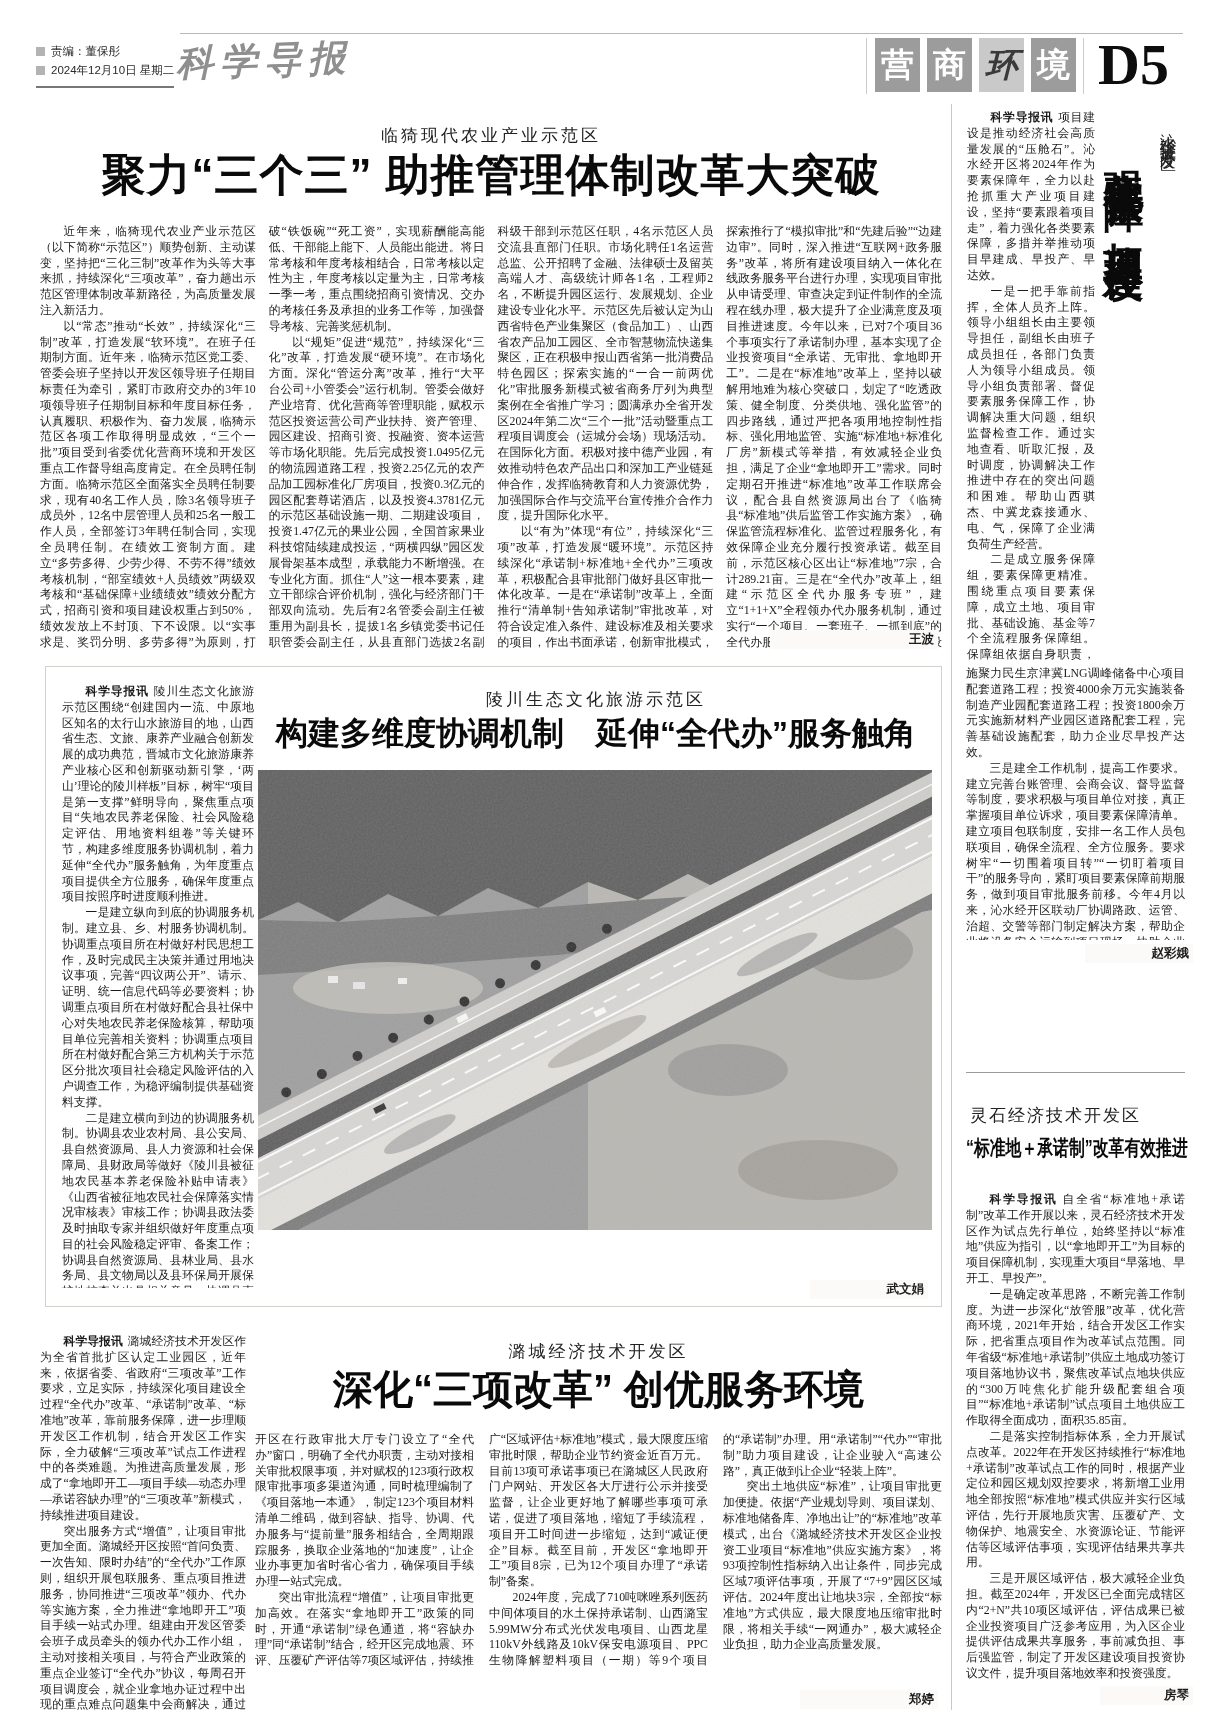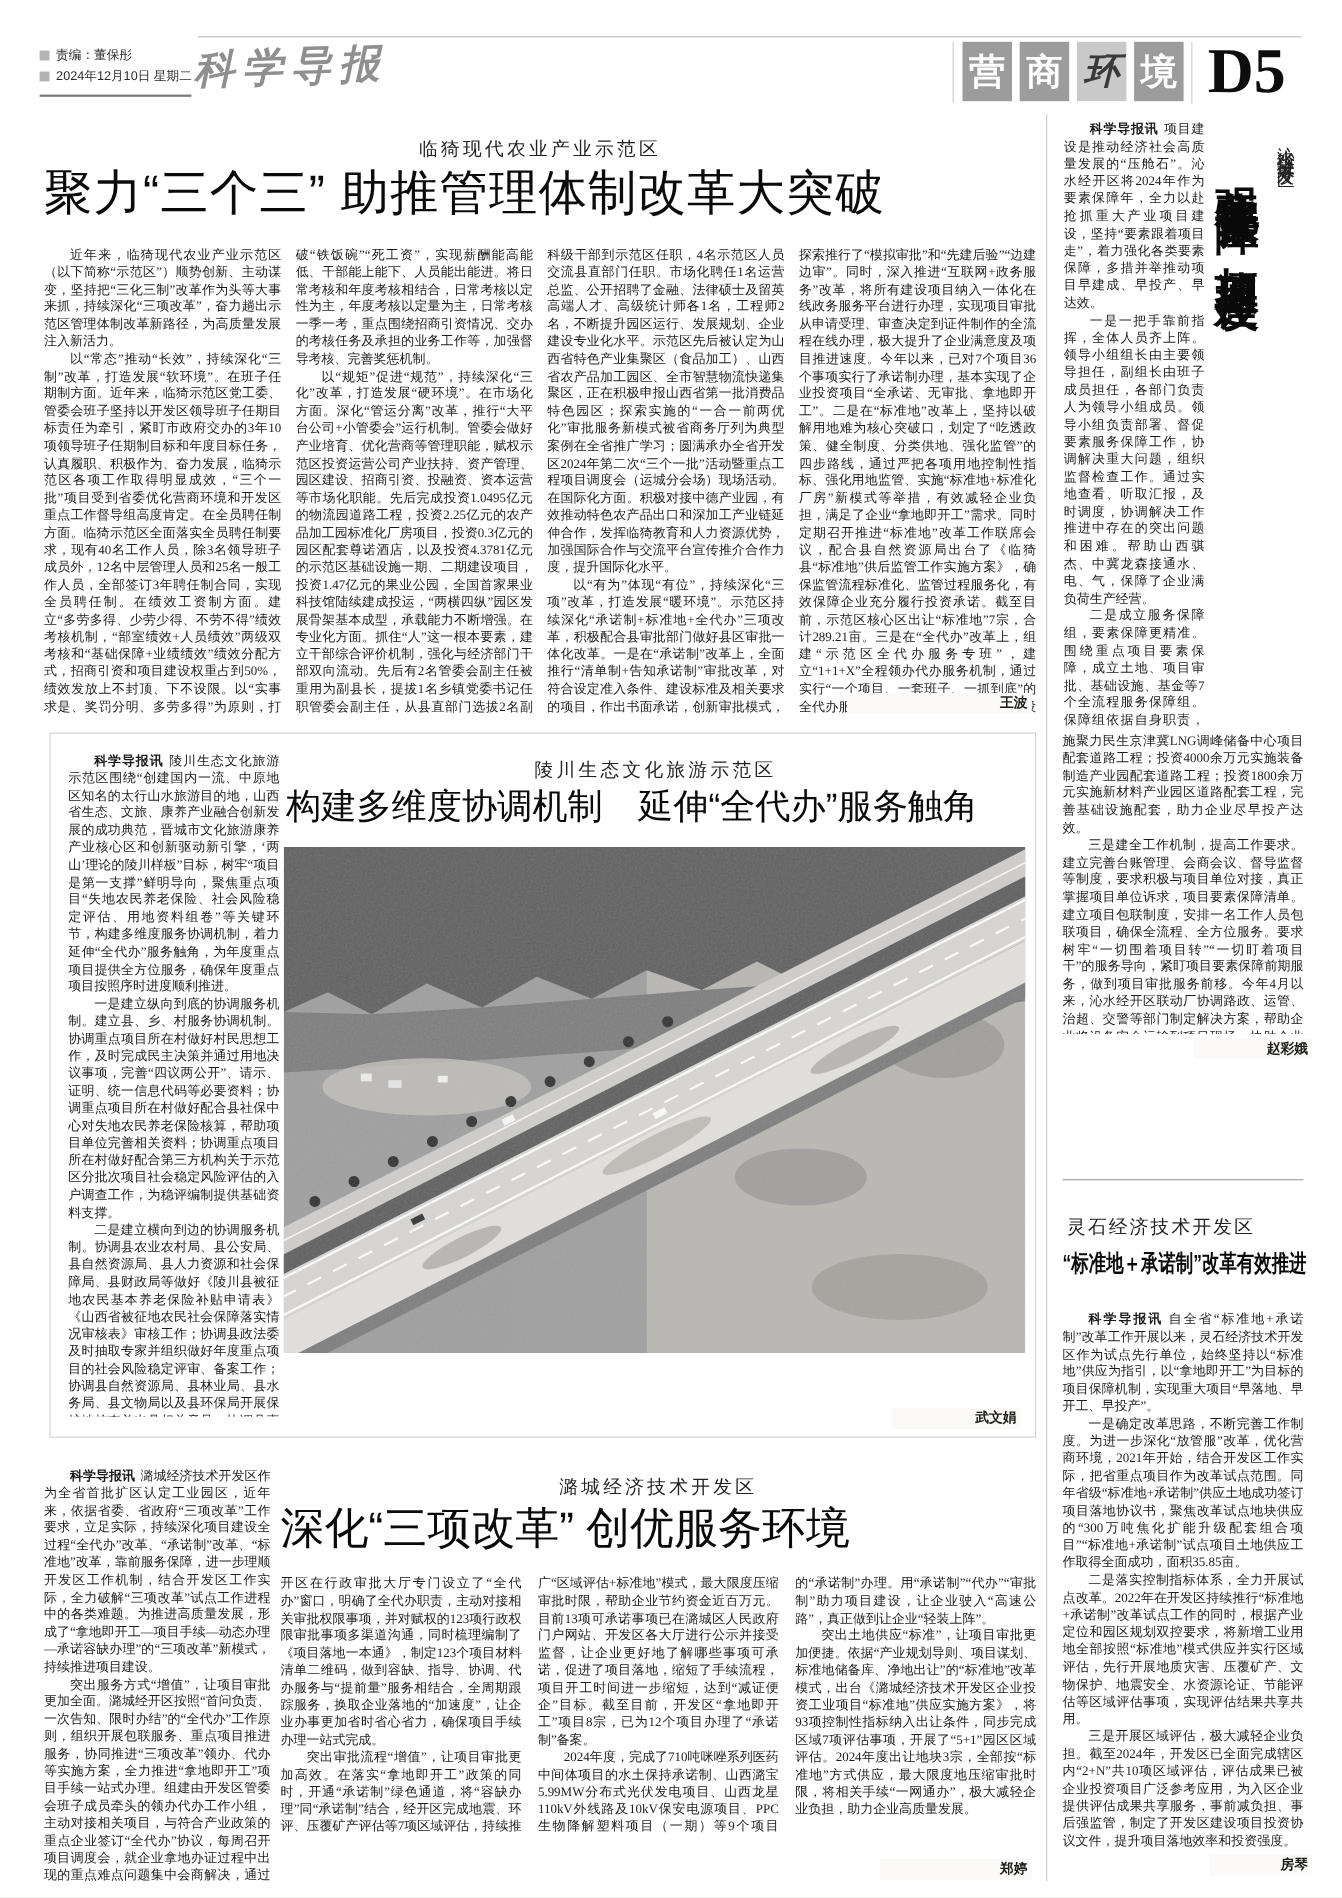--- a/index.html
+++ b/index.html
@@ -12,21 +12,21 @@
   .sq{display:inline-block;width:9px;height:9px;background:#b3b3b3;margin-right:6px;vertical-align:-1px;}
   .masthead{font-size:37px;color:#8f8f8f;font-style:italic;font-weight:bold;letter-spacing:7px;transform:rotate(-2deg);}
   .banner{display:flex;align-items:flex-start;}
   .bbox{width:45px;height:54px;background:#9c9c9c;color:#fff;font-family:"Liberation Sans",sans-serif;
         font-weight:bold;font-size:33px;line-height:54px;text-align:center;margin-right:7px;}
   .bbox.calli{background:#c9c9c9;color:#3a3a3a;font-family:"Liberation Serif",serif;font-style:italic;}
   .bsep{width:1px;height:56px;background:#cccccc;margin:0 8px 0 0;}
   .pageno{font-size:58px;font-weight:bold;color:#0d0d0d;line-height:54px;margin-left:6px;}
   
   .kicker{font-family:"Liberation Sans",sans-serif;font-size:17px;letter-spacing:3px;color:#222;text-align:center;}
-  .hl{font-family:"Liberation Sans",sans-serif;font-weight:400;color:#0a0a0a;}
+  .hl{font-family:"Liberation Sans",sans-serif;font-weight:700;color:#0a0a0a;text-align:center;}
   .bt{font-size:11.8px;line-height:15.8px;text-align:justify;overflow:hidden;}
   .bt p{margin:0;text-indent:2em;}
   .bt p.cont{text-indent:0;}
   .wire{font-family:Liberation Serif, serif;font-weight:bold;margin-right:5px;}
   .cols4{column-count:4;column-gap:13px;}
   .cols3{column-count:3;column-gap:15px;}
   .byline{position:absolute;font-weight:bold;font-size:12.5px;background:#fbfaf8;padding:1px 4px;text-align:right;}
   .box{border:1px solid #d2d0cb;}
   .v-head{writing-mode:vertical-rl;text-orientation:upright;font-family:"Liberation Sans",sans-serif;
           font-weight:900;font-size:40px;letter-spacing:4px;color:#0a0a0a;}
@@ -142,21 +142,21 @@
         <p>突出服务方式“增值”，让项目审批更加全面。潞城经开区按照“首问负责、一次告知、限时办结”的“全代办”工作原则，组织开展包联服务、重点项目推进服务，协同推进“三项改革”领办、代办等实施方案，全力推进“拿地即开工”项目手续一站式办理。组建由开发区管委会班子成员牵头的领办代办工作小组，主动对接相关项目，与符合产业政策的重点企业签订“全代办”协议，每周召开项目调度会，就企业拿地办证过程中出现的重点难点问题集中会商解决，通过领导调度、周通报等方式，形成压茬推进工作合力，确保事事有着落、件件有回应。</p>
       </div>
   </div>
   <div class="abs kicker" style="left:255px;top:1340px;width:687px;">潞城经济技术开发区</div>
   <div class="abs hl" style="left:255px;top:1362px;width:687px;font-size:40px;">深化“三项改革” 创优服务环境</div>
   <div class="abs bt cols3" style="left:255px;top:1432px;width:687px;height:278px;">
     <p class="cont">开区在行政审批大厅专门设立了“全代办”窗口，明确了全代办职责，主动对接相关审批权限事项，并对赋权的123项行政权限审批事项多渠道沟通，同时梳理编制了《项目落地一本通》，制定123个项目材料清单二维码，做到容缺、指导、协调、代办服务与“提前量”服务相结合，全周期跟踪服务，换取企业落地的“加速度”，让企业办事更加省时省心省力，确保项目手续办理一站式完成。</p>
     <div>
         <p>突出审批流程“增值”，让项目审批更加高效。在落实“拿地即开工”政策的同时，开通“承诺制”绿色通道，将“容缺办理”同“承诺制”结合，经开区完成地震、环评、压覆矿产评估等7项区域评估，持续推广“区域评估+标准地”模式，最大限度压缩审批时限，帮助企业节约资金近百万元。目前13项可承诺事项已在潞城区人民政府门户网站、开发区各大厅进行公示并接受监督，让企业更好地了解哪些事项可承诺，促进了项目落地，缩短了手续流程，项目开工时间进一步缩短，达到“减证便企”目标。截至目前，开发区“拿地即开工”项目8宗，已为12个项目办理了“承诺制”备案。</p>
         <p>2024年度，完成了710吨咪唑系列医药中间体项目的水土保持承诺制、山西潞宝5.99MW分布式光伏发电项目、山西龙星110kV外线路及10kV保安电源项目、PPC生物降解塑料项目（一期）等9个项目的“承诺制”办理。用“承诺制”“代办”“审批制”助力项目建设，让企业驶入“高速公路”，真正做到让企业“轻装上阵”。</p>
-        <p>突出土地供应“标准”，让项目审批更加便捷。依据“产业规划导则、项目谋划、标准地储备库、净地出让”的“标准地”改革模式，出台《潞城经济技术开发区企业投资工业项目“标准地”供应实施方案》，将93项控制性指标纳入出让条件，同步完成区域7项评估事项，开展了“5+1”园区区域评估。2024年度出让地块3宗，全部按“标准地”方式供应，最大限度地压缩审批时限，将相关手续“一网通办”，极大减轻企业负担，助力企业高质量发展。</p>
+        <p>突出土地供应“标准”，让项目审批更加便捷。依据“产业规划导则、项目谋划、标准地储备库、净地出让”的“标准地”改革模式，出台《潞城经济技术开发区企业投资工业项目“标准地”供应实施方案》，将93项控制性指标纳入出让条件，同步完成区域7项评估事项，开展了“7+9”园区区域评估。2024年度出让地块3宗，全部按“标准地”方式供应，最大限度地压缩审批时限，将相关手续“一网通办”，极大减轻企业负担，助力企业高质量发展。</p>
       </div>
   </div>
   <div class="byline" style="left:800px;top:1690px;width:130px;">郑婷</div>
 
   <div class="abs bt" style="left:967px;top:110px;width:128px;height:552px;">
     <p class="lead"><b class="wire">科学导报讯</b><span>项目建设是推动经济社会高质量发展的“压舱石”。沁水经开区将2024年作为要素保障年，全力以赴抢抓重大产业项目建设，坚持“要素跟着项目走”，着力强化各类要素保障，多措并举推动项目早建成、早投产、早达效。</span></p>
     <div>
         <p>一是一把手靠前指挥，全体人员齐上阵。领导小组组长由主要领导担任，副组长由班子成员担任，各部门负责人为领导小组成员。领导小组负责部署、督促要素服务保障工作，协调解决重大问题，组织监督检查工作。通过实地查看、听取汇报，及时调度，协调解决工作推进中存在的突出问题和困难。帮助山西骐杰、中冀龙森接通水、电、气，保障了企业满负荷生产经营。</p>
         <p>二是成立服务保障组，要素保障更精准。围绕重点项目要素保障，成立土地、项目审批、基础设施、基金等7个全流程服务保障组。保障组依据自身职责，围绕重点项目各环节提供高质量服务保障工作，研究、提出、落实相关政策措施，及时研究解决项目、企业在落地达效过程中存在的难点、堵点问题。投资5000余万元实</p>
       </div>

